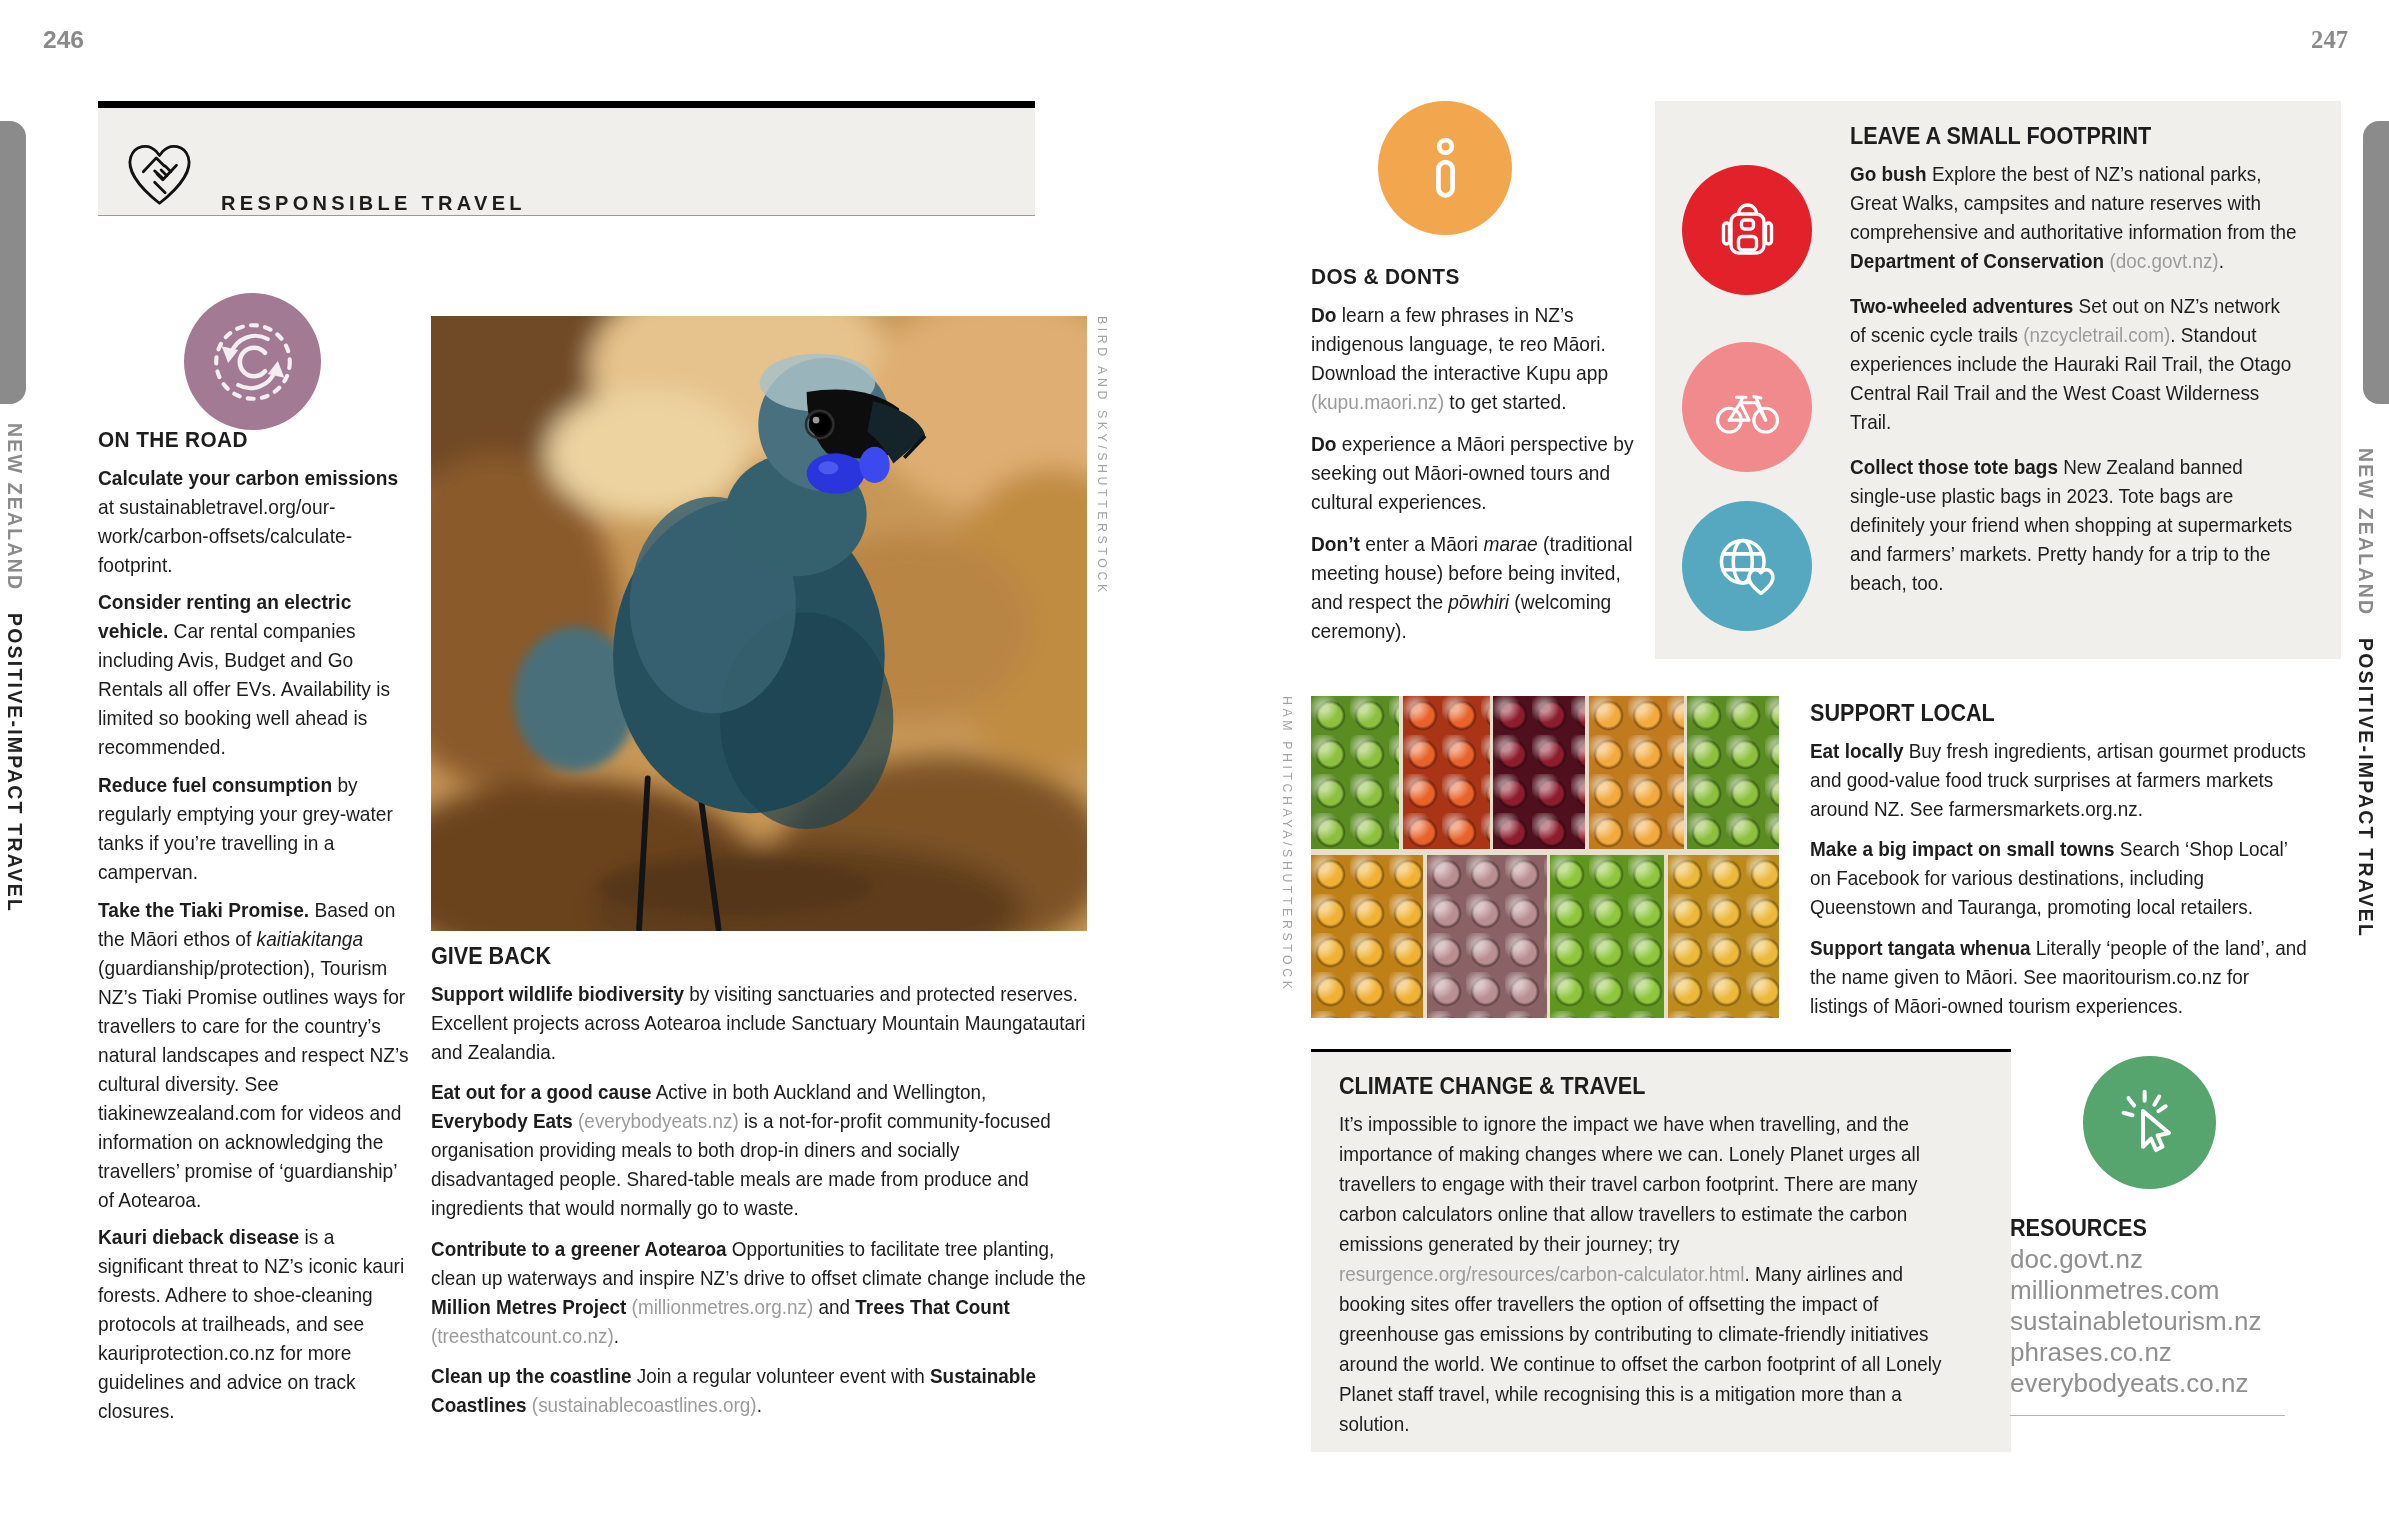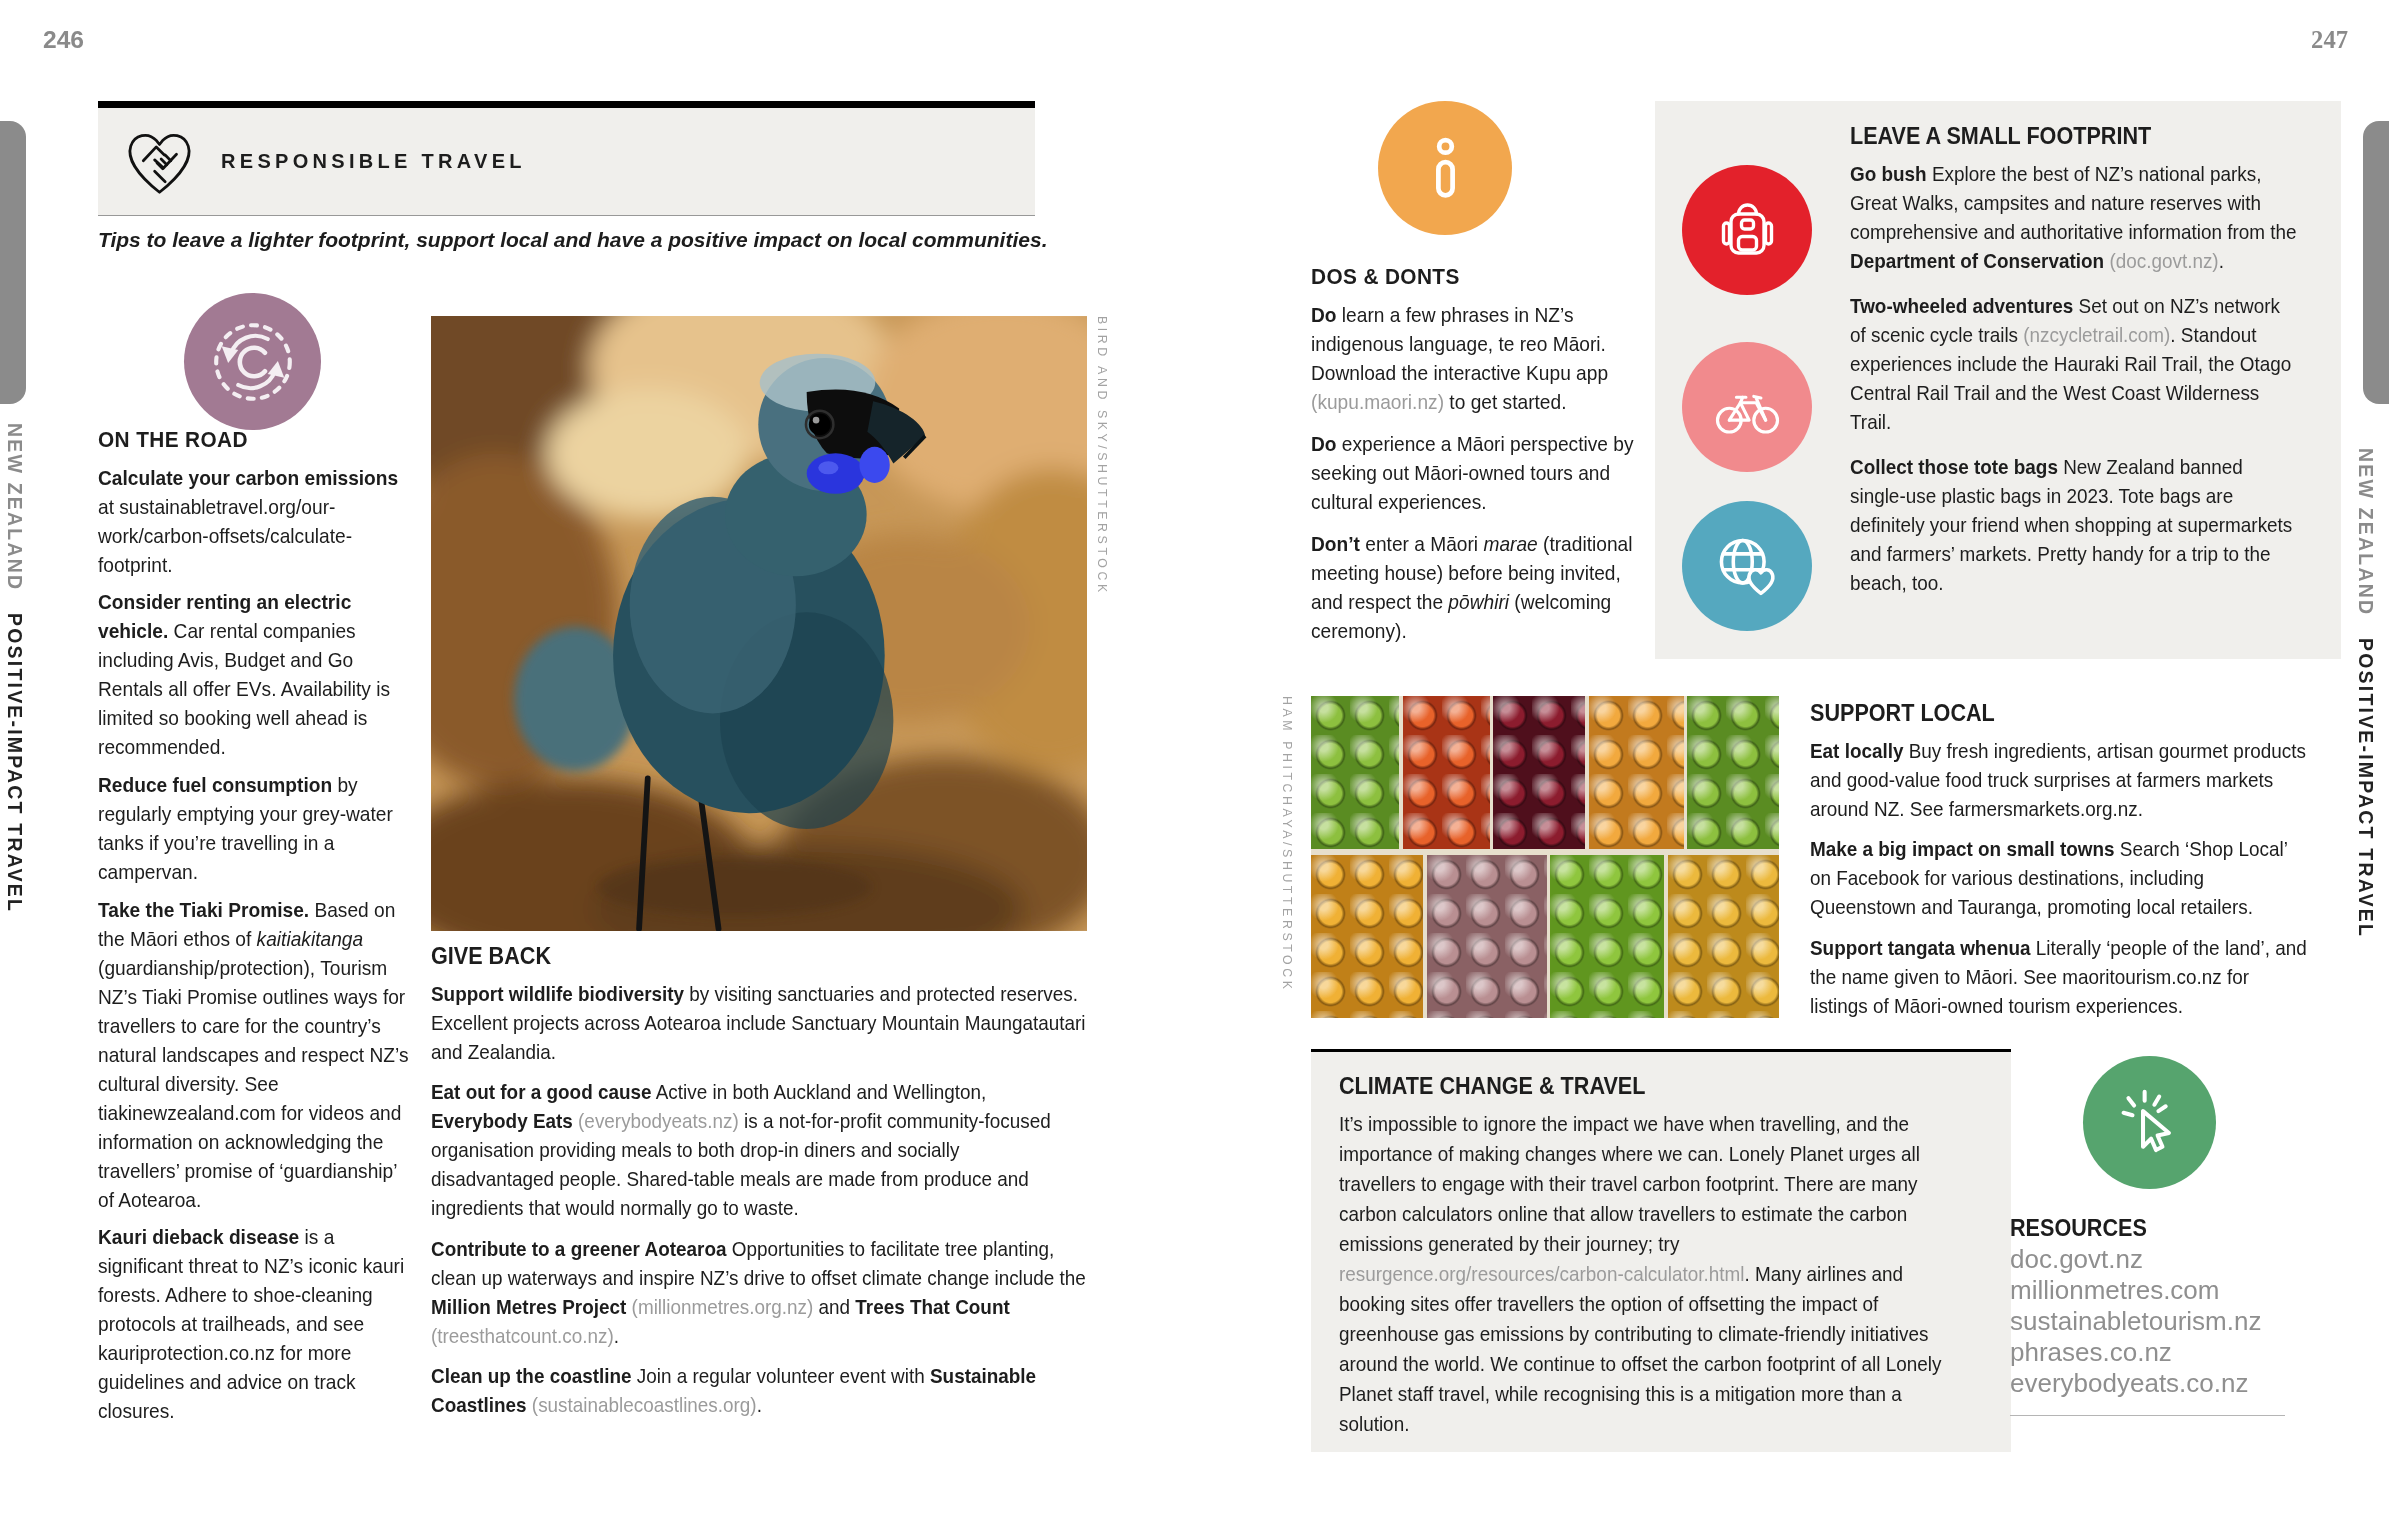--- a/index.html
+++ b/index.html
@@ -17,21 +17,21 @@
   .tab{background:#8b8b8b;width:26px;height:283px;}
   .tab.left{border-radius:0 16px 16px 0;}
   .tab.right{border-radius:16px 0 0 16px;}
   .vtext{writing-mode:vertical-rl;font-size:19.5px;font-weight:bold;letter-spacing:2.2px;white-space:nowrap;}
   .vtext .region{color:#8b8b8b;}
   .vtext .section{color:#222;margin-top:14.5px;}
   .vcredit{writing-mode:vertical-rl;font-size:12.3px;letter-spacing:3.6px;color:#a3a3a3;white-space:nowrap;}
 
   
   .header-strip{left:98px;top:101px;width:937px;height:107px;background:#f0efec;
-    border-top:7.2px solid #000;border-bottom:1.4px solid #989898;display:flex;align-items:center;}
+    border-top:7.2px solid #000;border-bottom:1.4px solid #989898;display:flex;align-items:flex-end;}
   .header-strip .icon-box{width:123px;display:flex;justify-content:center;}
   .header-title{font-size:20px;font-weight:bold;letter-spacing:4.3px;}
 
   .standfirst{left:98px;top:228px;width:968px;font-size:21px;font-weight:bold;font-style:italic;}
 
   
   .circle{border-radius:50%;display:flex;align-items:center;justify-content:center;}
 
   
   .col p{margin:0 0 8.7px 0;}
@@ -91,21 +91,20 @@
         <path d="M50 88 C21 65 10 45 14.5 31 C19 17 36 13 46 24 L50 29 L54 24 C64 13 81 17 85.5 31 C90 45 79 65 50 88 Z"></path>
         <path d="M30 49 L46 32 L56 42"></path>
         <path d="M71 41 L55 58 L44 48"></path>
         <path d="M47 52 l7 7 M52 47 l7 7 M57 42 l7 7"></path>
         <path d="M44 62 l8 8 M52 70 l5 5"></path>
       </svg>
     </div>
     <div class="header-title">RESPONSIBLE TRAVEL</div>
   </div>
 
-  <div class="abs standfirst">Tips to leave a lighter footprint, support local and have a positive impact on local communities.</div>
 
   <div class="abs circle" style="left:184px;top:293px;width:137px;height:137px;background:#a27a93;">
     <svg width="92" height="92" viewBox="0 0 100 100" fill="none" stroke="#f4eef2" stroke-linecap="round">
       <circle cx="50" cy="50" r="40" stroke-width="4.5" stroke-dasharray="6.5 9"></circle>
       <path d="M63 40 A15.5 15.5 0 1 0 63 60" stroke-width="5"></path>
       <path d="M66 25 A28 28 0 0 0 26 41" stroke-width="4.5"></path>
       <polygon points="16,33 34,37 23,51" fill="#f4eef2" stroke="none"></polygon>
       <path d="M34 75 A28 28 0 0 0 74 59" stroke-width="4.5"></path>
       <polygon points="84,67 66,63 77,49" fill="#f4eef2" stroke="none"></polygon>
     </svg>

